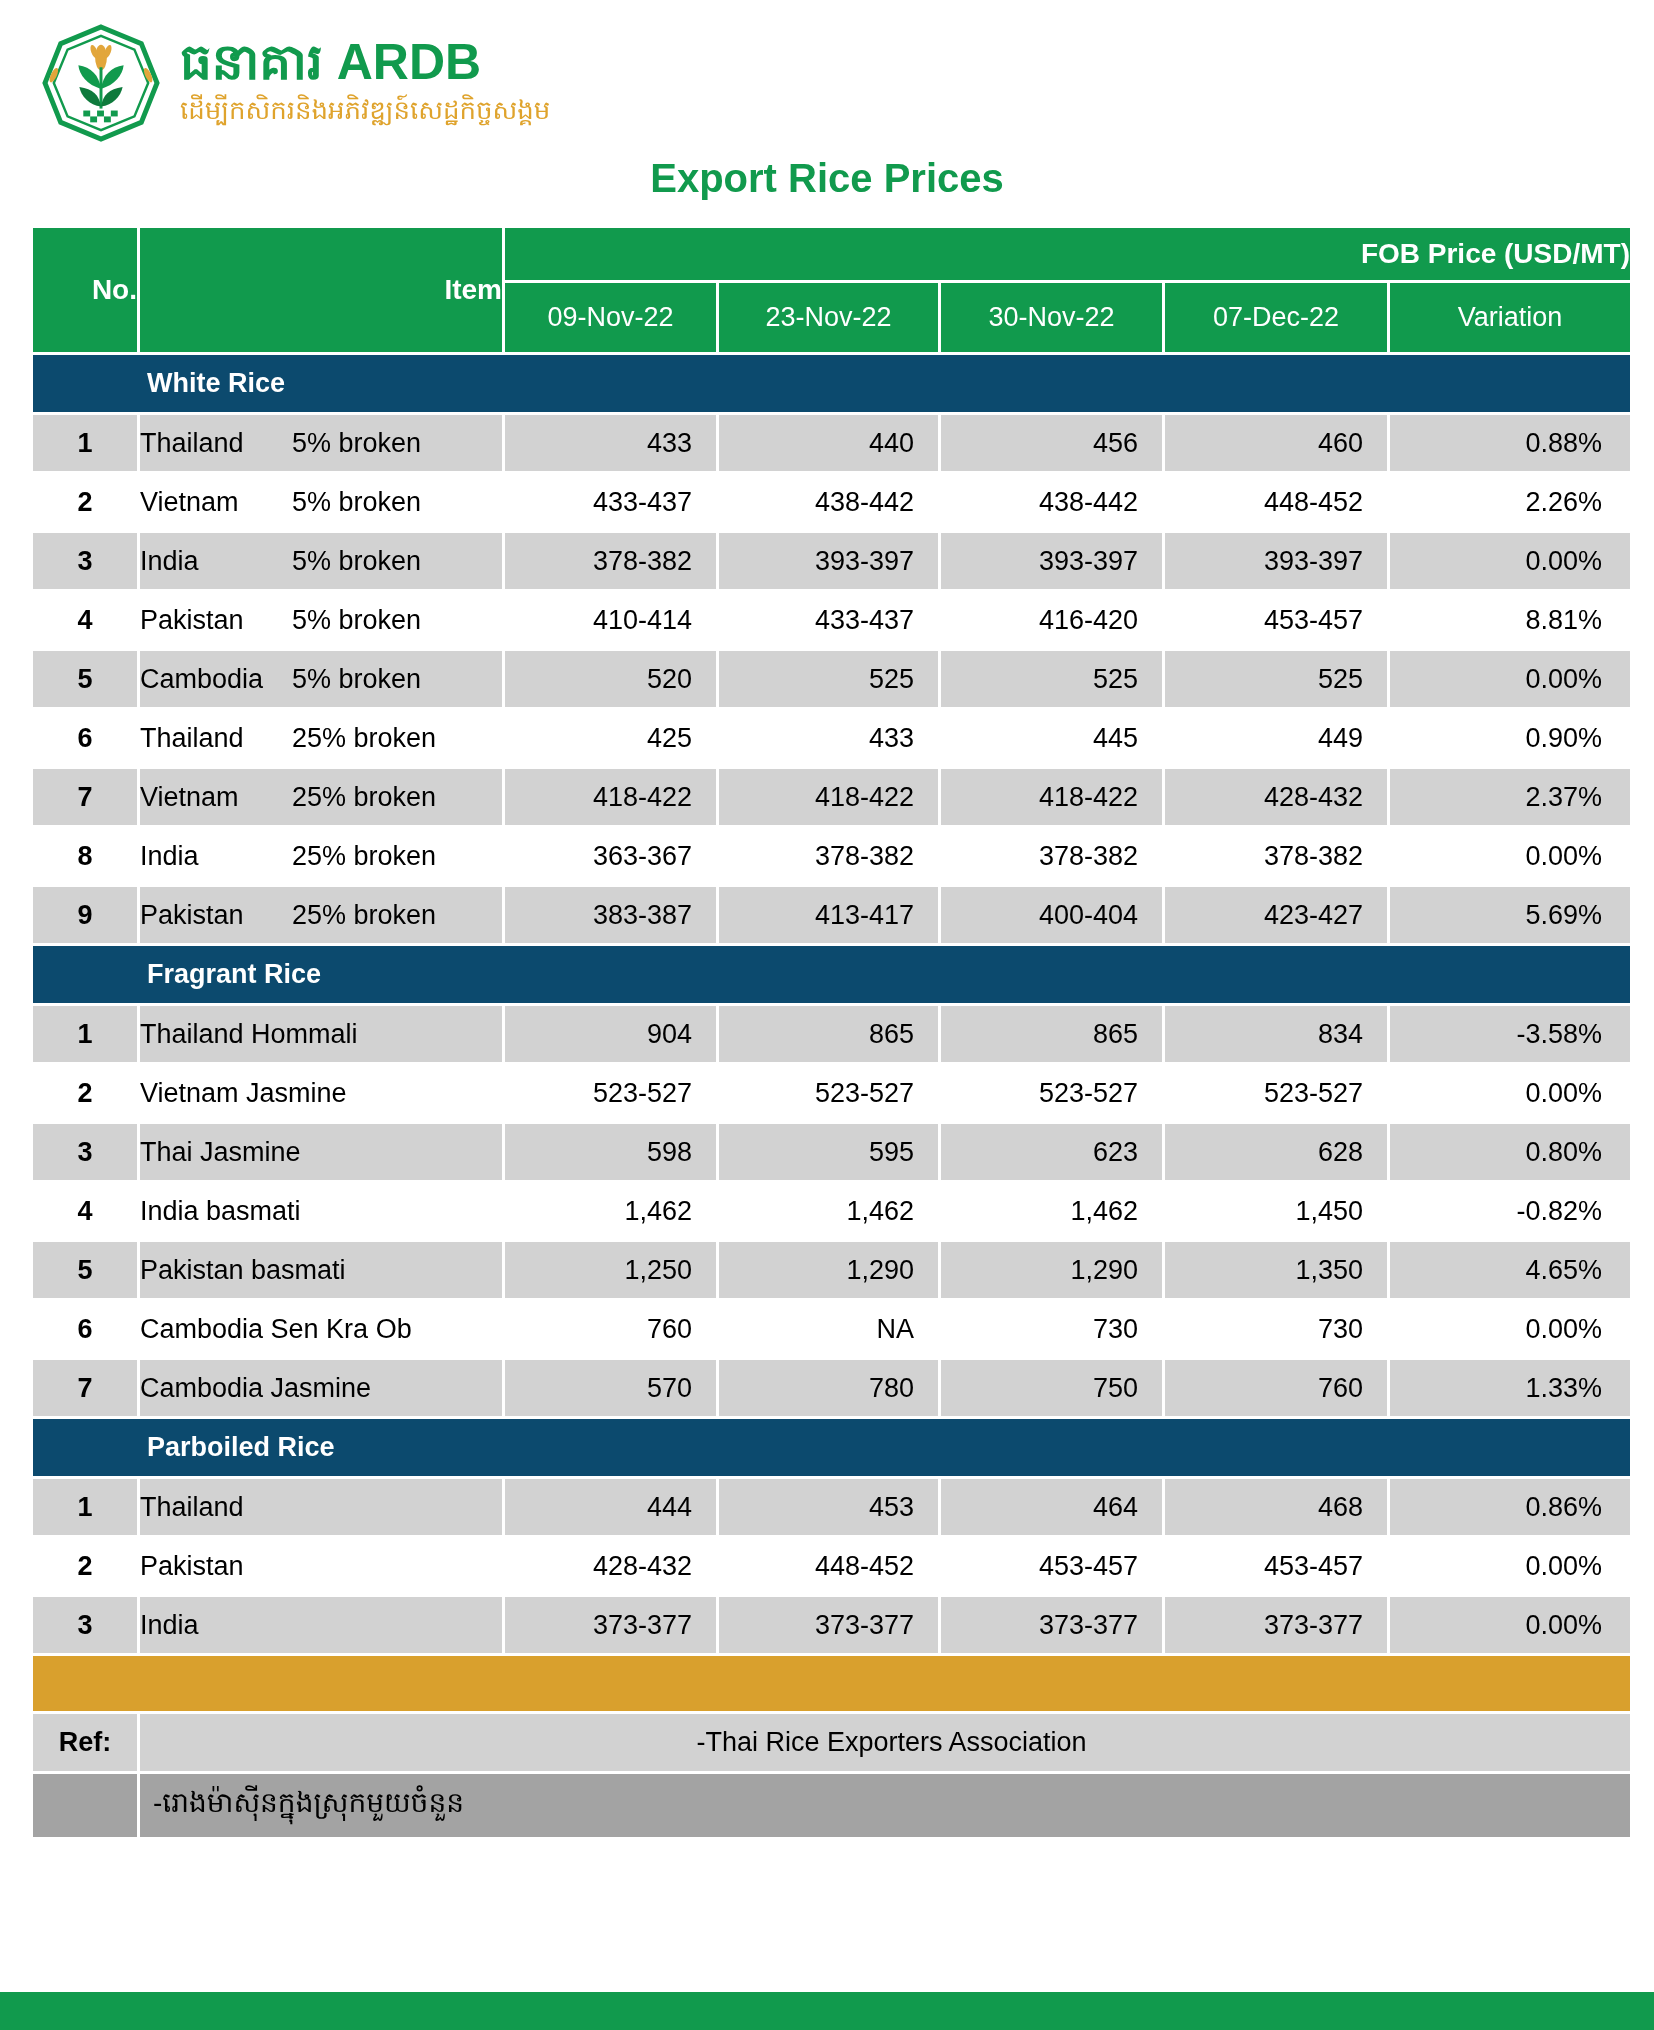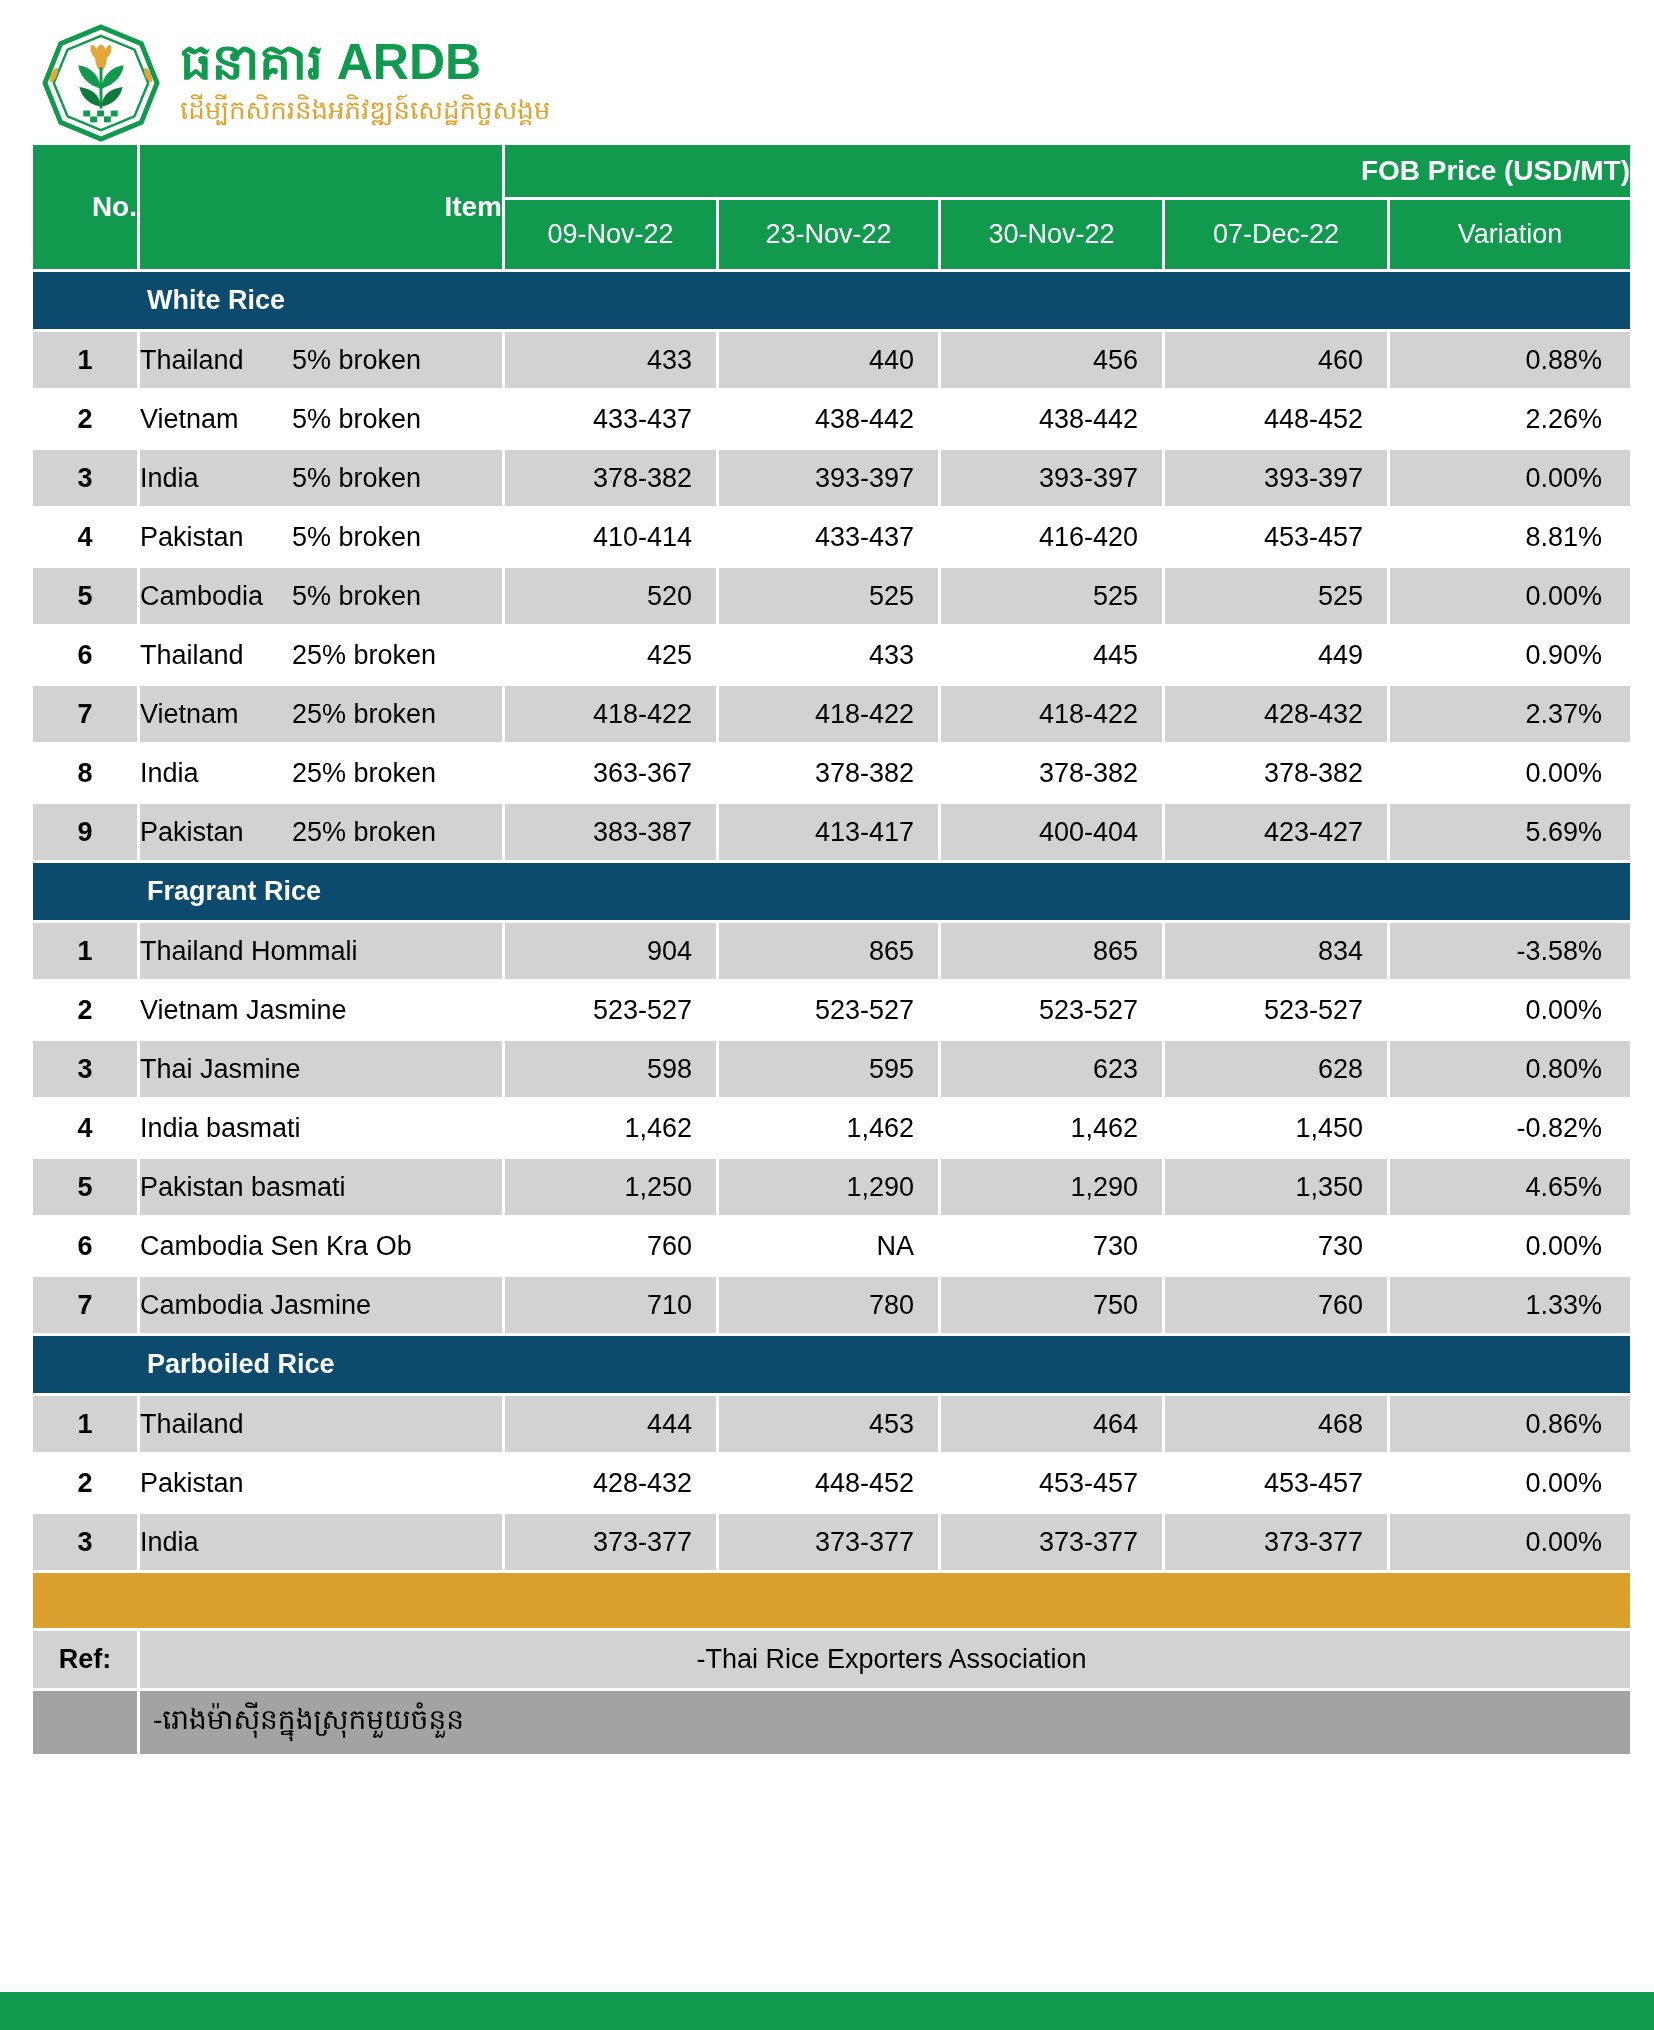--- a/index.html
+++ b/index.html
@@ -62,20 +62,21 @@
       </g>
       <ellipse cx="12" cy="52" rx="3" ry="8" fill="#E2A63B" transform="rotate(25 12 52)"></ellipse>
       <ellipse cx="108" cy="52" rx="3" ry="8" fill="#E2A63B" transform="rotate(-25 108 52)"></ellipse>
     </svg>
     <div>
       <div class="brand-name">ធនាគារ ARDB</div>
       <div class="brand-slogan">ដើម្បីកសិករនិងអភិវឌ្ឍន៍សេដ្ឋកិច្ចសង្គម</div>
     </div>
   </div>
 
+  <div class="page-title">Export Rice Prices</div>
 
   <table class="rice">
     <colgroup>
       <col style="width:107px">
         <col style="width:365px">
       <col style="width:214px">
         <col style="width:222px">
       <col style="width:224px">
         <col style="width:225px">
       <col style="width:243px">
@@ -232,21 +233,21 @@
           <td class="item-cell"><span>Cambodia Sen Kra Ob</span></td>
           <td class="price-cell">760</td>
           <td class="price-cell">NA</td>
           <td class="price-cell">730</td>
           <td class="price-cell">730</td>
           <td class="var-cell">0.00%</td>
         </tr>
         <tr class="row-gray">
           <td class="no-cell">7</td>
           <td class="item-cell"><span>Cambodia Jasmine</span></td>
-          <td class="price-cell">710</td>
+          <td class="price-cell">570</td>
           <td class="price-cell">780</td>
           <td class="price-cell">750</td>
           <td class="price-cell">760</td>
           <td class="var-cell">1.33%</td>
         </tr>
         <tr class="section-row">
           <td colspan="7">Parboiled Rice</td>
         </tr>
         <tr class="row-gray">
           <td class="no-cell">1</td>

